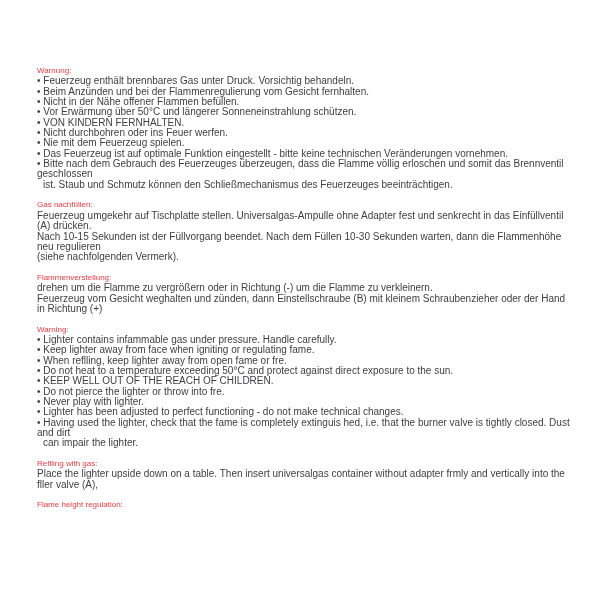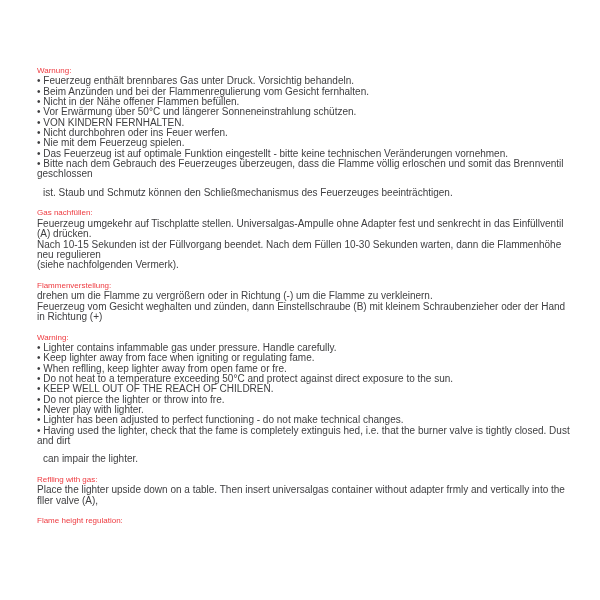--- a/index.html
+++ b/index.html
@@ -40,21 +40,20 @@
     white-space: pre-wrap;
   }
   .line {
     font-size: 10px;
     line-height: 10.35px;
     color: var(--body, #3e3e40);
     white-space: pre-wrap;
   }
   .line.hang {
     padding-left: 6px;
-    margin-top: 8px;
   }
 </style>
 </head>
 <body style="background: rgb(255, 255, 255);">
 
 <div class="page">
   <div class="content" id="sections">
   <section class="sec">
     <h2 class="heading">Warnung:</h2>
     <div class="lines">

